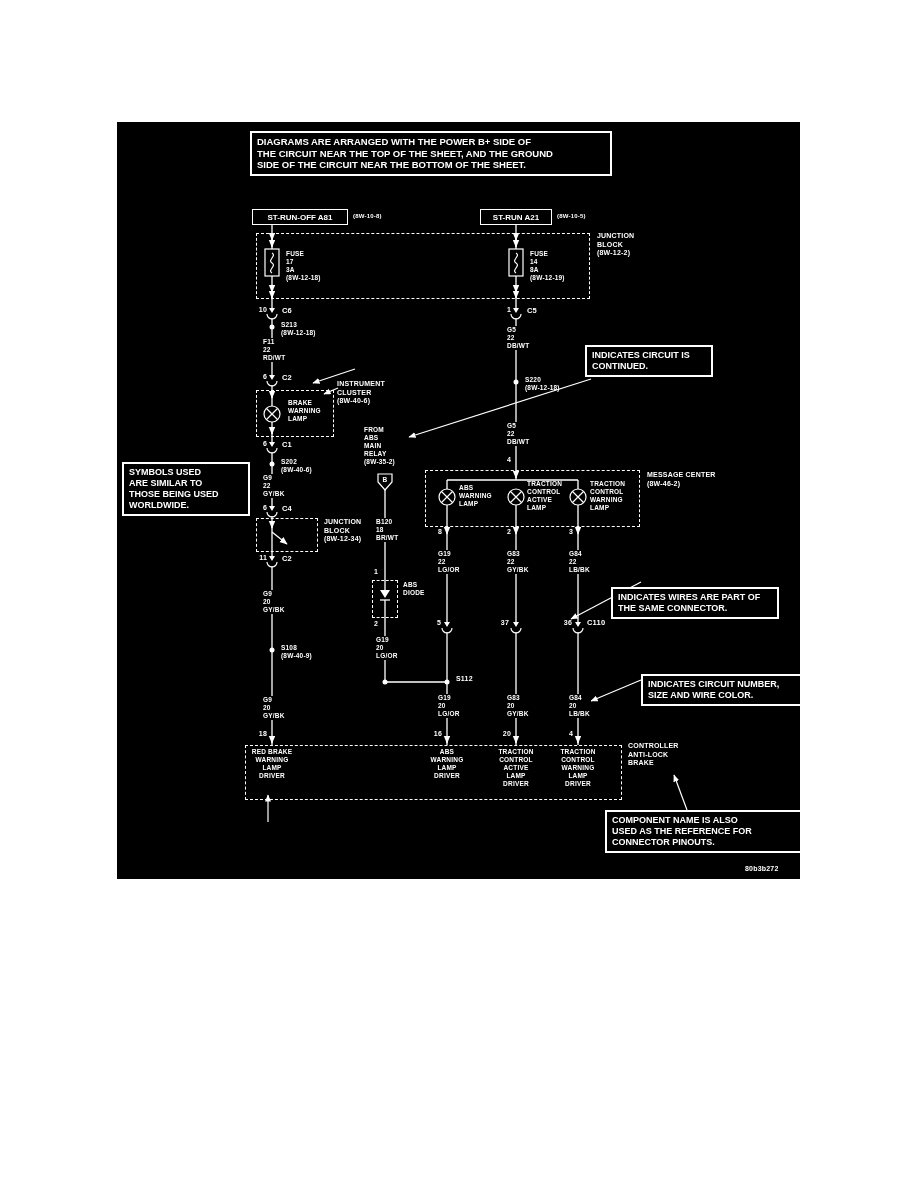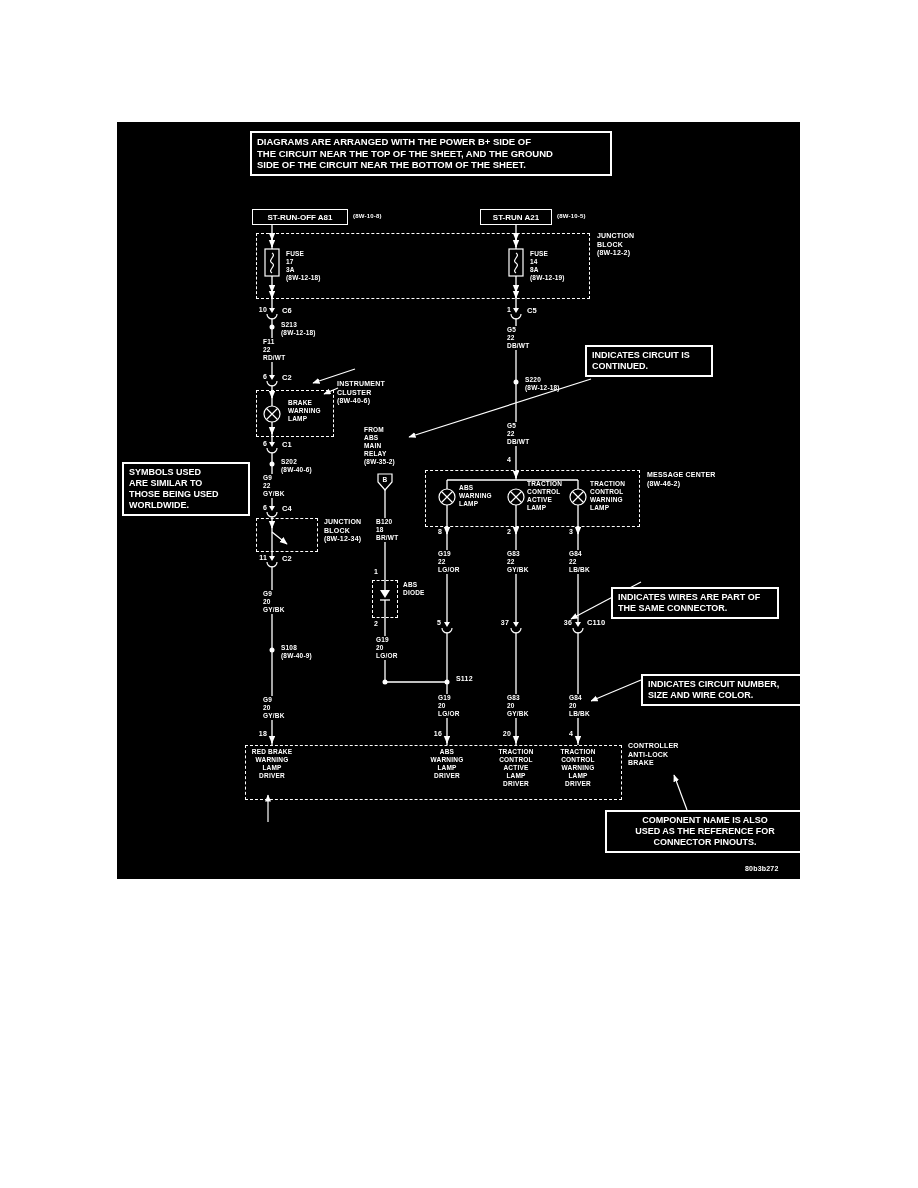--- a/index.html
+++ b/index.html
@@ -275,19 +275,19 @@
     <div class="note" style="left:468px; top:223px; width:128px;">INDICATES CIRCUIT IS
 CONTINUED.</div>
     <div class="note" style="left:5px; top:340px; width:128px;">SYMBOLS USED
 ARE SIMILAR TO
 THOSE BEING USED
 WORLDWIDE.</div>
     <div class="note" style="left:494px; top:426px; width:168px;margin-top:39px;">INDICATES WIRES ARE PART OF
 THE SAME CONNECTOR.</div>
     <div class="note" style="left:500px; top:552px; width:178px;margin-left:24px;">INDICATES CIRCUIT NUMBER,
 SIZE AND WIRE COLOR.</div>
-    <div class="note" style="left:488px; top:688px; width:200px;text-align:center;">COMPONENT NAME IS ALSO
+    <div class="note" style="left:488px; top:688px; width:200px;">COMPONENT NAME IS ALSO
 USED AS THE REFERENCE FOR
 CONNECTOR PINOUTS.</div>
 
     <div class="lbl t7" style="left:628px; top:743px;">80b3b272</div>
   </div>
 </div>
 
 </body></html>

